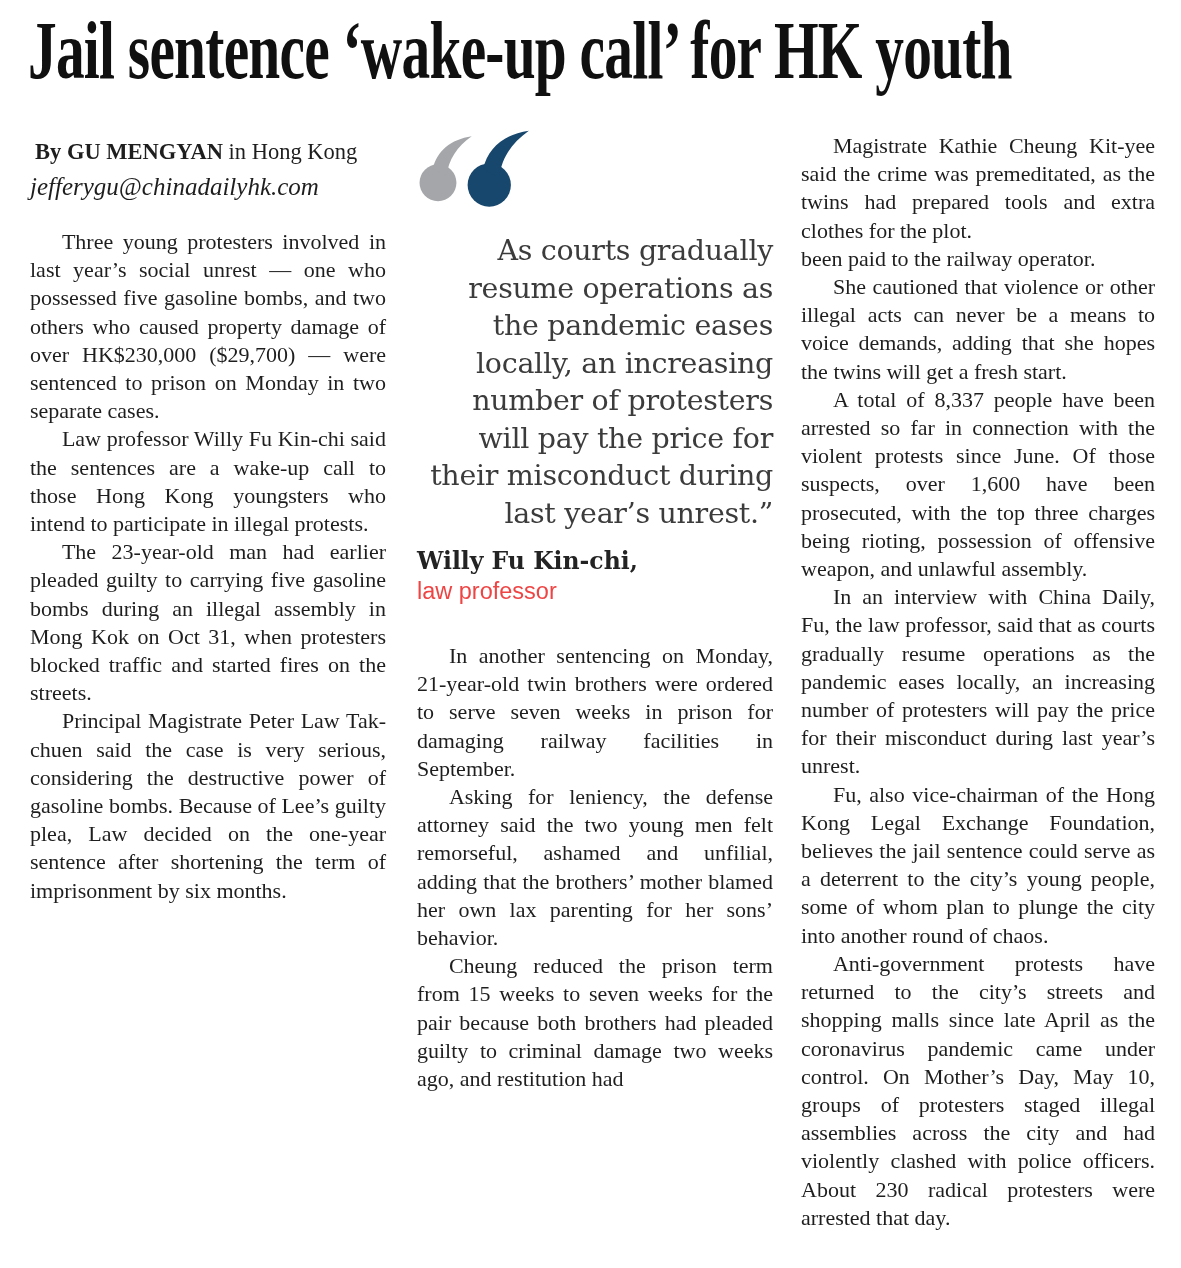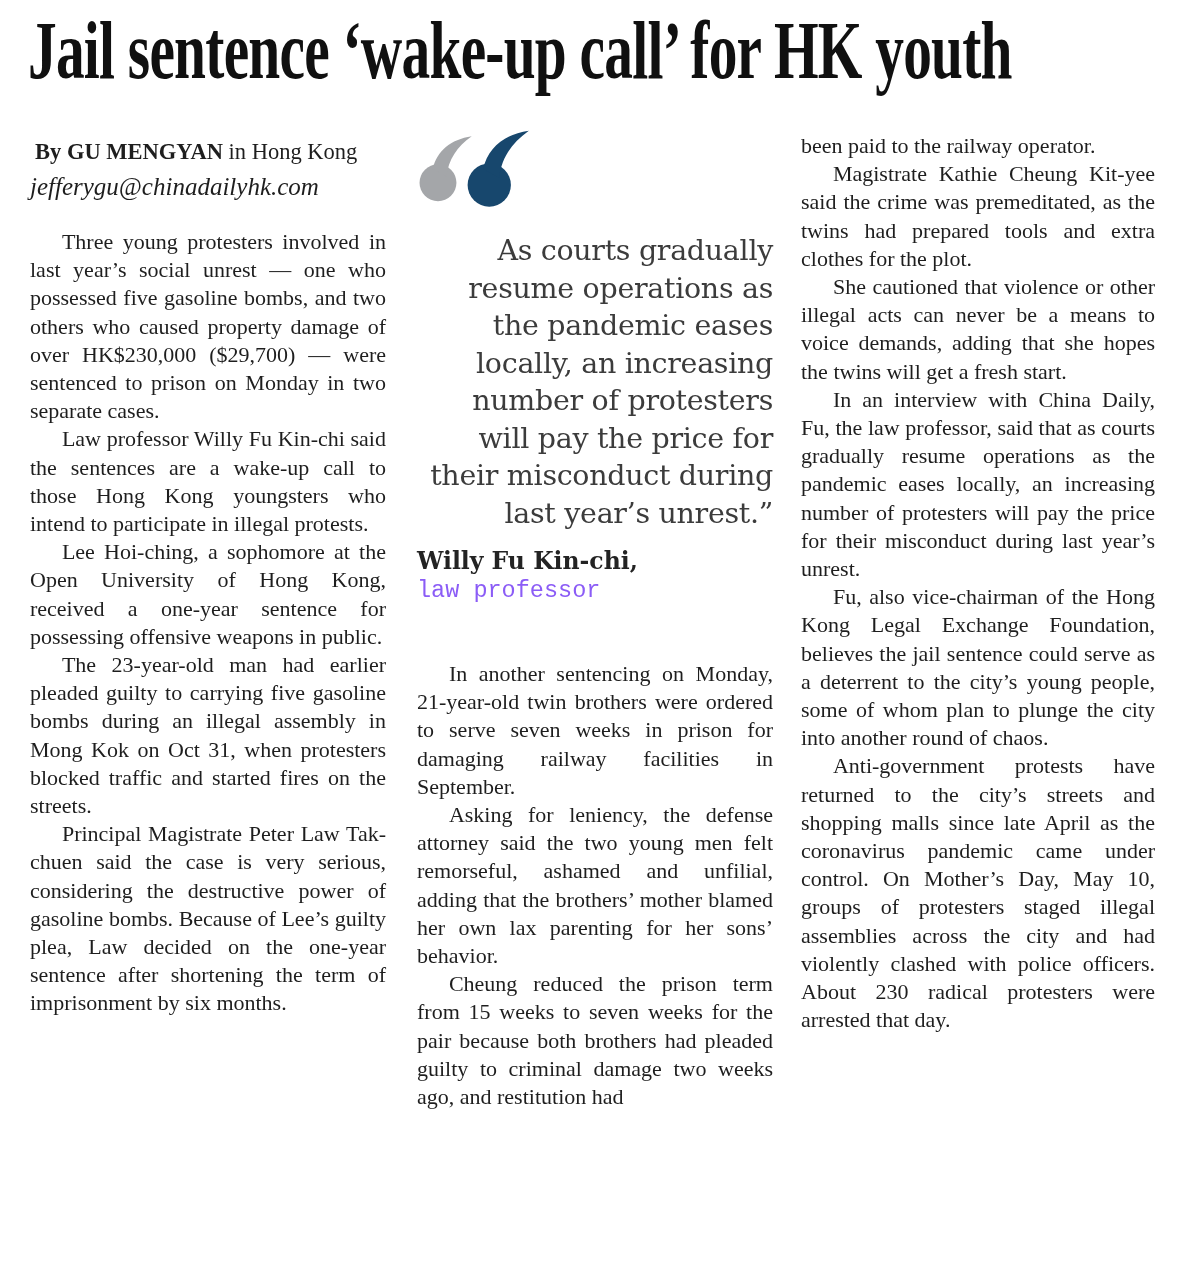--- a/index.html
+++ b/index.html
@@ -87,42 +87,41 @@
   }
   .pull-quote-name {
     margin: 0;
     font-family: "DejaVu Serif", serif;
     font-weight: bold;
     font-size: 23.5px;
     line-height: 30px;
     color: #232323;
   }
   .pull-quote-title {
-    margin: 0 0 54px 0;
-    font-family: Liberation Mono, monospace;
+    margin: 0 0 36px 0;
+    font-family: Liberation Sans, sans-serif;
     font-size: 23.5px;
     line-height: 30px;
-    color: #8b5cf6;
+    color: #ef4444;
   }
 </style>
 </head>
 <body>
 
 <div class="headline">
   <div class="headline-inner">Jail sentence ‘wake-up call’ for HK youth</div>
 </div>
 
 <div class="col col-left">
   <div class="byline">
     <p class="byline-line"><span class="byline-author">By GU MENGYAN</span><span class="byline-location"> in Hong Kong</span></p>
     <p class="byline-email">jefferygu@chinadailyhk.com</p>
   </div>
   <p class="body-par">Three young protesters involved in last year’s social unrest — one who possessed five gasoline bombs, and two others who caused property damage of over HK$230,000 ($29,700) — were sentenced to prison on Monday in two separate cases.</p>
   <p class="body-par">Law professor Willy Fu Kin-chi said the sentences are a wake-up call to those Hong Kong youngsters who intend to participate in illegal protests.</p>
-  <p class="body-par">Lee Hoi-ching, a sophomore at the Open University of Hong Kong, received a one-year sentence for possessing offensive weapons in public.</p>
   <p class="body-par">The 23-year-old man had earlier pleaded guilty to carrying five gasoline bombs during an illegal assembly in Mong Kok on Oct 31, when protesters blocked traffic and started fires on the streets.</p>
   <p class="body-par">Principal Magistrate Peter Law Tak-chuen said the case is very serious, considering the destructive power of gasoline bombs. Because of Lee’s guilty plea, Law decided on the one-year sentence after shortening the term of imprisonment by six months.</p>
 </div>
 
 <div class="col col-middle">
   <div class="quote-marks">
     <svg class="q-gray" width="58" height="66" viewBox="0 0 110 124" fill="#a4a6a9" xmlns="http://www.w3.org/2000/svg">
       <circle cx="36" cy="88" r="35"></circle>
       <path d="M 26 62 C 34 28 60 6 100 0 C 72 20 56 44 52 76 Z"></path>
     </svg>
@@ -134,19 +133,20 @@
   <p class="pull-quote-text">As courts gradually resume operations as the pandemic eases locally, an increasing number of protesters will pay the price for their misconduct during last year’s unrest.”</p>
   <p class="pull-quote-name">Willy Fu Kin-chi,</p>
   <p class="pull-quote-title">law professor</p>
 
   <p class="body-par">In another sentencing on Monday, 21-year-old twin brothers were ordered to serve seven weeks in prison for damaging railway facilities in September.</p>
   <p class="body-par">Asking for leniency, the defense attorney said the two young men felt remorseful, ashamed and unfilial, adding that the brothers’ mother blamed her own lax parenting for her sons’ behavior.</p>
   <p class="body-par">Cheung reduced the prison term from 15 weeks to seven weeks for the pair because both brothers had pleaded guilty to criminal damage two weeks ago, and restitution had</p>
 </div>
 
 <div class="col col-right">
+  <p class="body-par">Magistrate Kathie Cheung Kit-yee said the crime was premeditated, as the twins had prepared tools and extra clothes for the plot.</p>
   <p class="body-par no-indent">been paid to the railway operator.</p>
-  <p class="body-par">Magistrate Kathie Cheung Kit-yee said the crime was premeditated, as the twins had prepared tools and extra clothes for the plot.</p>
   <p class="body-par">She cautioned that violence or other illegal acts can never be a means to voice demands, adding that she hopes the twins will get a fresh start.</p>
+  <p class="body-par">A total of 8,337 people have been arrested so far in connection with the violent protests since June. Of those suspects, over 1,600 have been prosecuted, with the top three charges being rioting, possession of offensive weapon, and unlawful assembly.</p>
   <p class="body-par">In an interview with China Daily, Fu, the law professor, said that as courts gradually resume operations as the pandemic eases locally, an increasing number of protesters will pay the price for their misconduct during last year’s unrest.</p>
   <p class="body-par">Fu, also vice-chairman of the Hong Kong Legal Exchange Foundation, believes the jail sentence could serve as a deterrent to the city’s young people, some of whom plan to plunge the city into another round of chaos.</p>
   <p class="body-par">Anti-government protests have returned to the city’s streets and shopping malls since late April as the coronavirus pandemic came under control. On Mother’s Day, May 10, groups of protesters staged illegal assemblies across the city and had violently clashed with police officers. About 230 radical protesters were arrested that day.</p>
 </div>
 
 </body></html>

